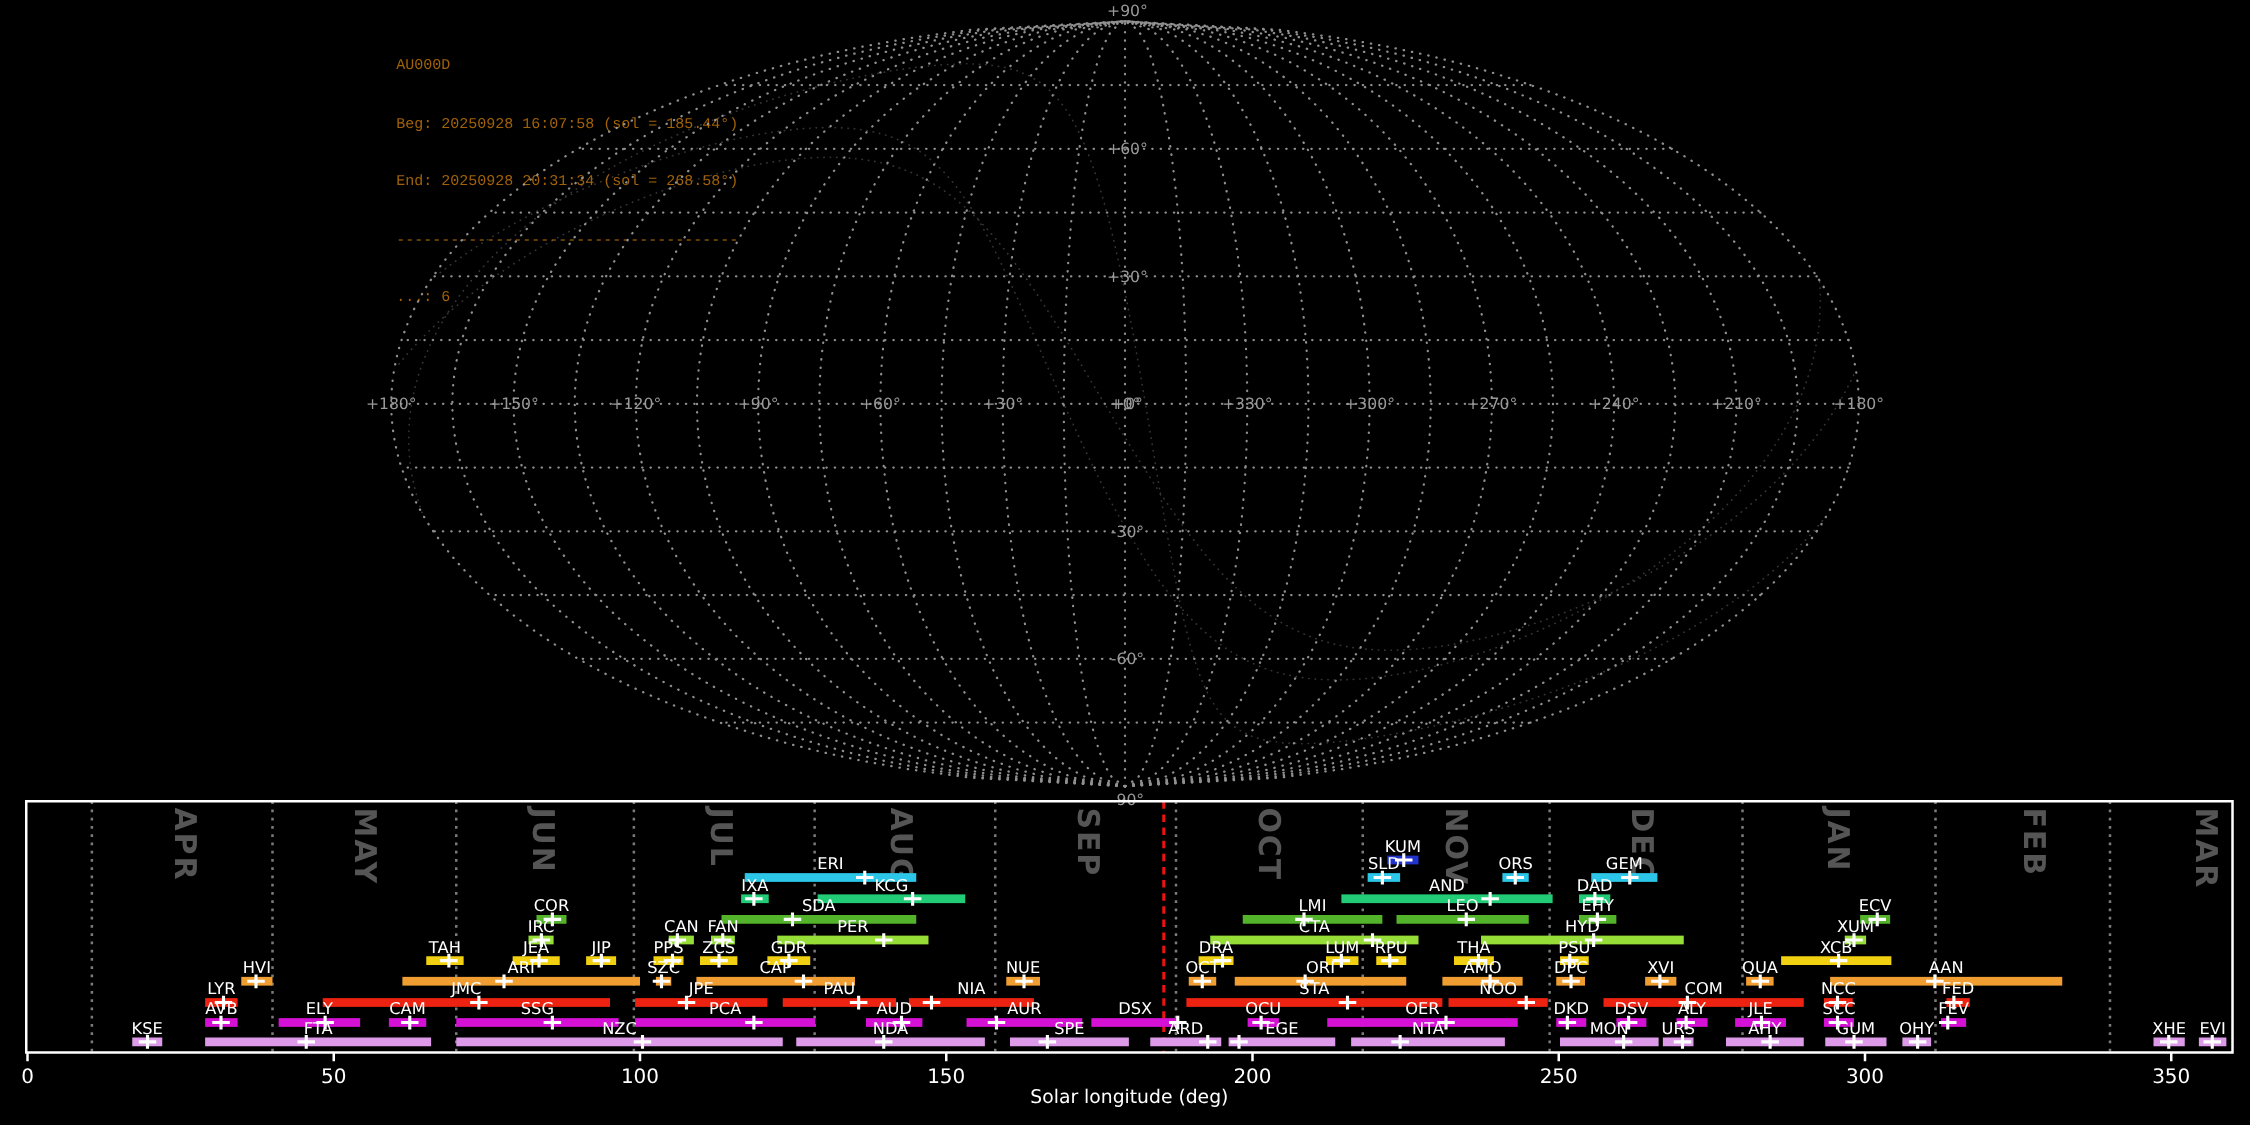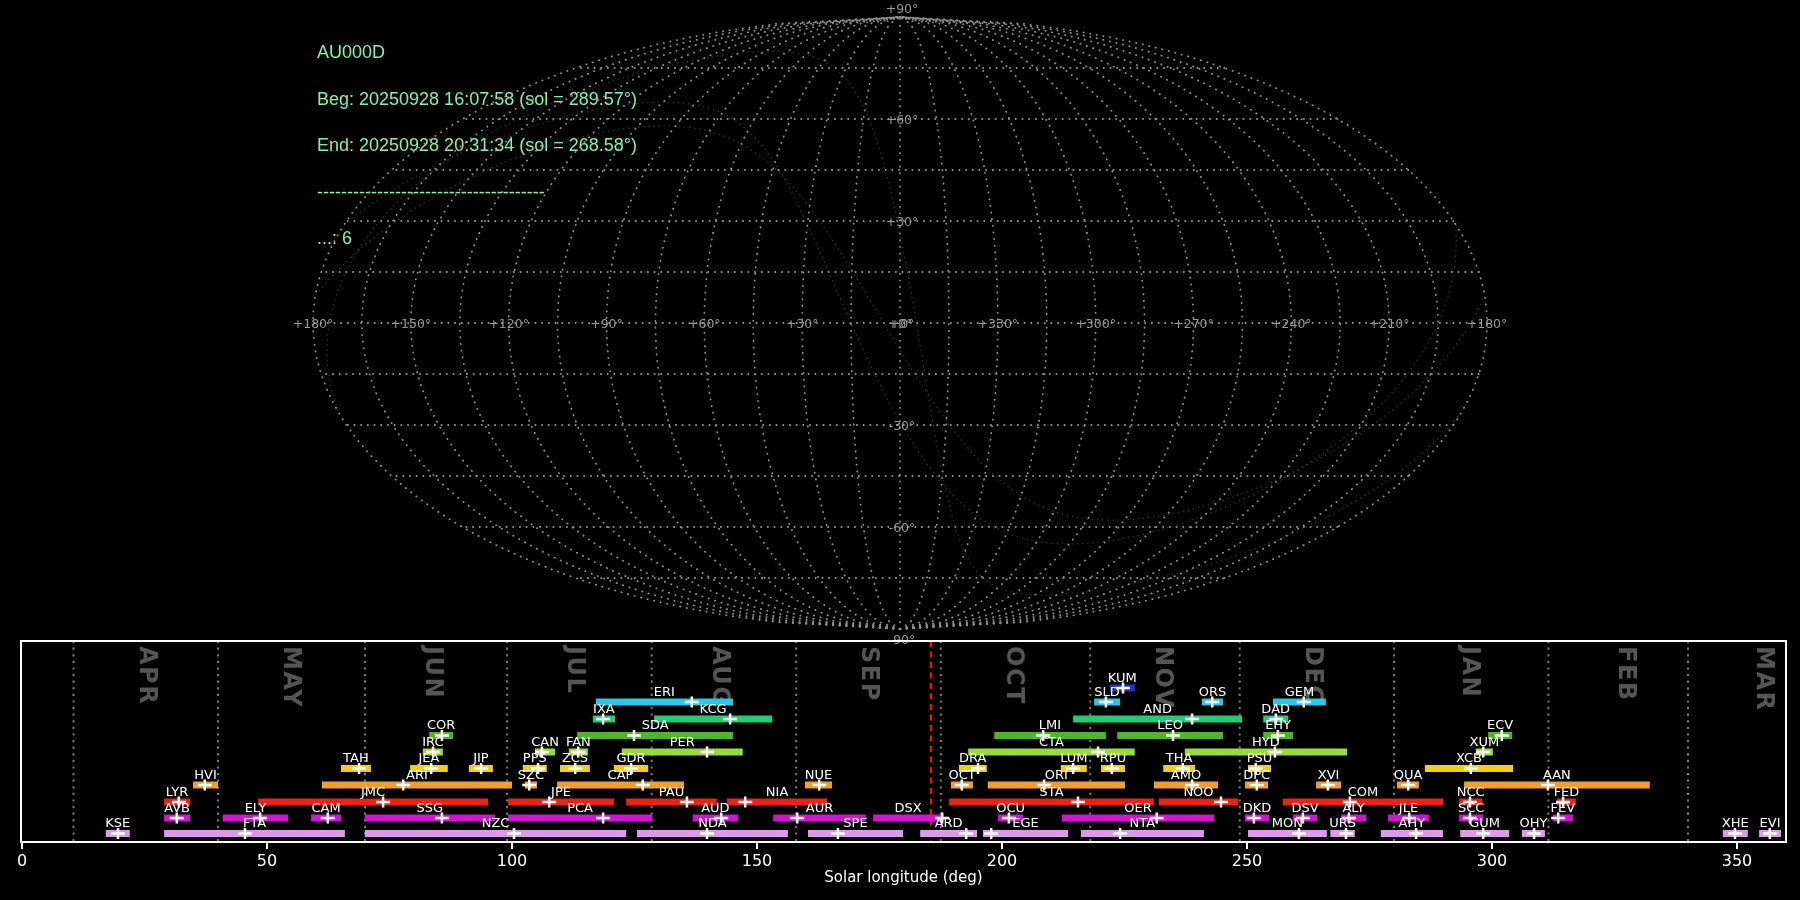--- a/index.html
+++ b/index.html
@@ -1,30 +1,30 @@
 <!DOCTYPE html>
 <html><head>
 <meta charset="utf-8">
 <style>
   html,body{margin:0;padding:0;background:#000;}
   #stage{position:relative;width:1800px;height:900px;background:#000;overflow:hidden;
          font-family:"DejaVu Sans",sans-serif;}
-  .info{position:absolute;left:317px;top:14px;color:#86efac;
-        font-family:Liberation Sans, sans-serif;font-size:18px;line-height:15.5px;
+  .info{position:absolute;left:317px;top:14px;color:#a16207;
+        font-family:Liberation Mono, monospace;font-size:12px;line-height:15.5px;
         white-space:pre;}
   svg{position:absolute;left:0;top:0;}
   text{font-family:"DejaVu Sans",sans-serif;}
 </style>
 </head>
 <body>
 <div id="stage">
 
   <div class="info">
     <div>AU000D</div>
-    <div>Beg: 20250928 16:07:58 (sol = 289.57°)</div>
+    <div>Beg: 20250928 16:07:58 (sol = 185.44°)</div>
     <div>End: 20250928 20:31:34 (sol = 268.58°)</div>
     <div>--------------------------------------</div>
     <div>...: 6</div>
   </div>
 
   <svg id="sky" width="1800" height="900">
       <g fill="none" stroke="#a9a9a9" stroke-width="1.8" stroke-linecap="round" stroke-dasharray="0.3 6.4" opacity="0.85">
         <path d="M1224.5 578.0L1219.1 578.0L1213.7 578.0L1208.3 578.0L1202.8 578.0L1197.4 578.0L1192.0 578.0L1186.6 578.0L1181.2 578.0L1175.8 578.0L1170.4 578.0L1165.0 578.0L1159.6 578.0L1154.2 578.0L1148.8 578.0L1143.4 578.0L1137.9 578.0L1132.5 578.0L1127.1 578.0L1121.7 578.0L1116.3 578.0L1110.9 578.0L1105.5 578.0L1100.1 578.0L1094.7 578.0L1089.3 578.0L1083.9 578.0L1078.5 578.0L1073.1 578.0L1067.6 578.0L1062.2 578.0L1056.8 578.0L1051.4 578.0L1046.0 578.0L1040.6 578.0L1035.2 578.0L1029.8 578.0L1024.4 578.0L1019.0 578.0L1013.6 578.0L1008.2 578.0L1002.8 578.0L997.3 578.0L991.9 578.0L986.5 578.0L981.1 578.0L975.7 578.0L970.3 578.0L964.9 578.0L959.5 578.0L954.1 578.0L948.7 578.0L943.3 578.0L937.9 578.0L932.4 578.0L927.0 578.0L921.6 578.0L916.2 578.0L910.8 578.0L905.4 578.0L900.0 578.0L894.6 578.0L889.2 578.0L883.8 578.0L878.4 578.0L873.0 578.0L867.6 578.0L862.1 578.0L856.7 578.0L851.3 578.0L845.9 578.0L840.5 578.0L835.1 578.0L829.7 578.0L824.3 578.0L818.9 578.0L813.5 578.0L808.1 578.0L802.7 578.0L797.2 578.0L791.8 578.0L786.4 578.0L781.0 578.0L775.6 578.0L770.2 578.0L764.8 578.0L759.4 578.0L754.0 578.0L748.6 578.0L743.2 578.0L737.8 578.0L732.4 578.0L726.9 578.0L721.5 578.0L716.1 578.0L710.7 578.0L705.3 578.0L699.9 578.0L694.5 578.0L689.1 578.0L683.7 578.0L678.3 578.0L672.9 578.0L667.5 578.0L662.1 578.0L656.6 578.0L651.2 578.0L645.8 578.0L640.4 578.0L635.0 578.0L629.6 578.0L624.2 578.0L618.8 578.0L613.4 578.0L608.0 578.0L602.6 578.0L597.2 578.0L591.7 578.0L586.3 578.0L580.9 578.0L575.5 578.0"></path>
         <path d="M1337.5 527.0L1330.2 527.0L1322.9 527.0L1315.6 527.0L1308.4 527.0L1301.1 527.0L1293.8 527.0L1286.5 527.0L1279.2 527.0L1271.9 527.0L1264.6 527.0L1257.3 527.0L1250.0 527.0L1242.7 527.0L1235.4 527.0L1228.1 527.0L1220.9 527.0L1213.6 527.0L1206.3 527.0L1199.0 527.0L1191.7 527.0L1184.4 527.0L1177.1 527.0L1169.8 527.0L1162.5 527.0L1155.2 527.0L1147.9 527.0L1140.6 527.0L1133.3 527.0L1126.1 527.0L1118.8 527.0L1111.5 527.0L1104.2 527.0L1096.9 527.0L1089.6 527.0L1082.3 527.0L1075.0 527.0L1067.7 527.0L1060.4 527.0L1053.1 527.0L1045.8 527.0L1038.5 527.0L1031.3 527.0L1024.0 527.0L1016.7 527.0L1009.4 527.0L1002.1 527.0L994.8 527.0L987.5 527.0L980.2 527.0L972.9 527.0L965.6 527.0L958.3 527.0L951.0 527.0L943.8 527.0L936.5 527.0L929.2 527.0L921.9 527.0L914.6 527.0L907.3 527.0L900.0 527.0L892.7 527.0L885.4 527.0L878.1 527.0L870.8 527.0L863.5 527.0L856.2 527.0L849.0 527.0L841.7 527.0L834.4 527.0L827.1 527.0L819.8 527.0L812.5 527.0L805.2 527.0L797.9 527.0L790.6 527.0L783.3 527.0L776.0 527.0L768.7 527.0L761.5 527.0L754.2 527.0L746.9 527.0L739.6 527.0L732.3 527.0L725.0 527.0L717.7 527.0L710.4 527.0L703.1 527.0L695.8 527.0L688.5 527.0L681.2 527.0L673.9 527.0L666.7 527.0L659.4 527.0L652.1 527.0L644.8 527.0L637.5 527.0L630.2 527.0L622.9 527.0L615.6 527.0L608.3 527.0L601.0 527.0L593.7 527.0L586.4 527.0L579.1 527.0L571.9 527.0L564.6 527.0L557.3 527.0L550.0 527.0L542.7 527.0L535.4 527.0L528.1 527.0L520.8 527.0L513.5 527.0L506.2 527.0L498.9 527.0L491.6 527.0L484.4 527.0L477.1 527.0L469.8 527.0L462.5 527.0"></path>
         <path d="M1408.4 476.0L1399.9 476.0L1391.4 476.0L1382.9 476.0L1374.5 476.0L1366.0 476.0L1357.5 476.0L1349.0 476.0L1340.6 476.0L1332.1 476.0L1323.6 476.0L1315.2 476.0L1306.7 476.0L1298.2 476.0L1289.7 476.0L1281.3 476.0L1272.8 476.0L1264.3 476.0L1255.8 476.0L1247.4 476.0L1238.9 476.0L1230.4 476.0L1222.0 476.0L1213.5 476.0L1205.0 476.0L1196.5 476.0L1188.1 476.0L1179.6 476.0L1171.1 476.0L1162.7 476.0L1154.2 476.0L1145.7 476.0L1137.2 476.0L1128.8 476.0L1120.3 476.0L1111.8 476.0L1103.3 476.0L1094.9 476.0L1086.4 476.0L1077.9 476.0L1069.5 476.0L1061.0 476.0L1052.5 476.0L1044.0 476.0L1035.6 476.0L1027.1 476.0L1018.6 476.0L1010.1 476.0L1001.7 476.0L993.2 476.0L984.7 476.0L976.3 476.0L967.8 476.0L959.3 476.0L950.8 476.0L942.4 476.0L933.9 476.0L925.4 476.0L916.9 476.0L908.5 476.0L900.0 476.0L891.5 476.0L883.1 476.0L874.6 476.0L866.1 476.0L857.6 476.0L849.2 476.0L840.7 476.0L832.2 476.0L823.7 476.0L815.3 476.0L806.8 476.0L798.3 476.0L789.9 476.0L781.4 476.0L772.9 476.0L764.4 476.0L756.0 476.0L747.5 476.0L739.0 476.0L730.5 476.0L722.1 476.0L713.6 476.0L705.1 476.0L696.7 476.0L688.2 476.0L679.7 476.0L671.2 476.0L662.8 476.0L654.3 476.0L645.8 476.0L637.3 476.0L628.9 476.0L620.4 476.0L611.9 476.0L603.5 476.0L595.0 476.0L586.5 476.0L578.0 476.0L569.6 476.0L561.1 476.0L552.6 476.0L544.2 476.0L535.7 476.0L527.2 476.0L518.7 476.0L510.3 476.0L501.8 476.0L493.3 476.0L484.8 476.0L476.4 476.0L467.9 476.0L459.4 476.0L451.0 476.0L442.5 476.0L434.0 476.0L425.5 476.0L417.1 476.0L408.6 476.0L400.1 476.0L391.6 476.0"></path>

